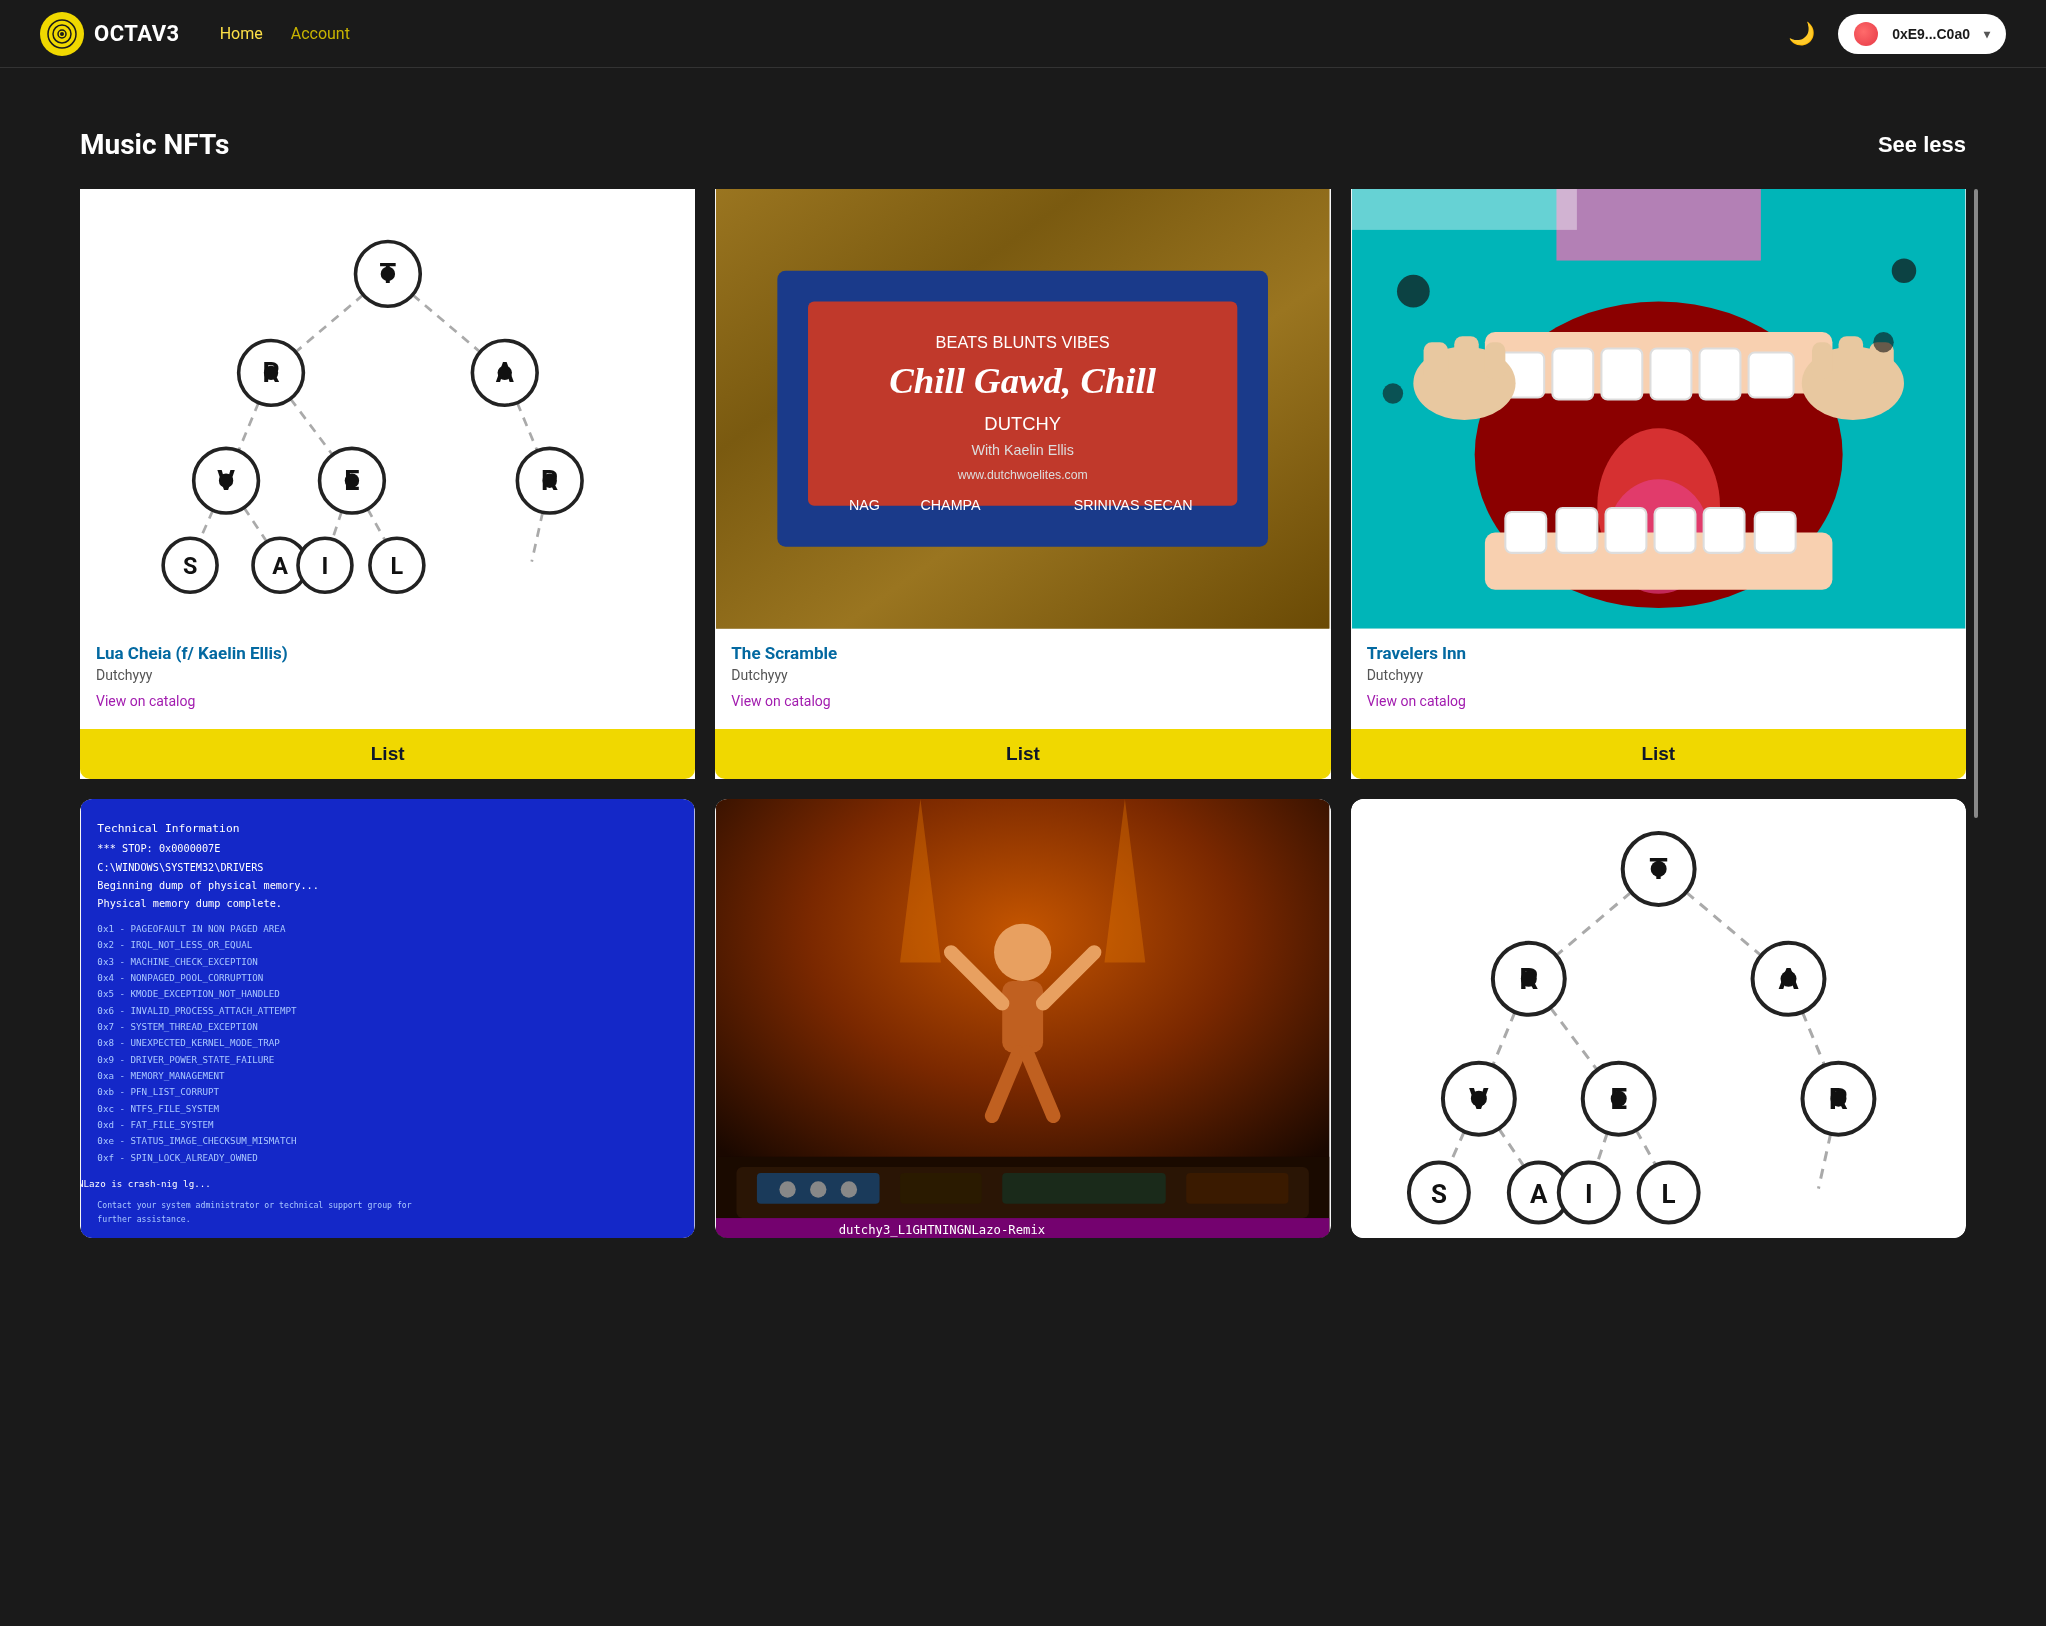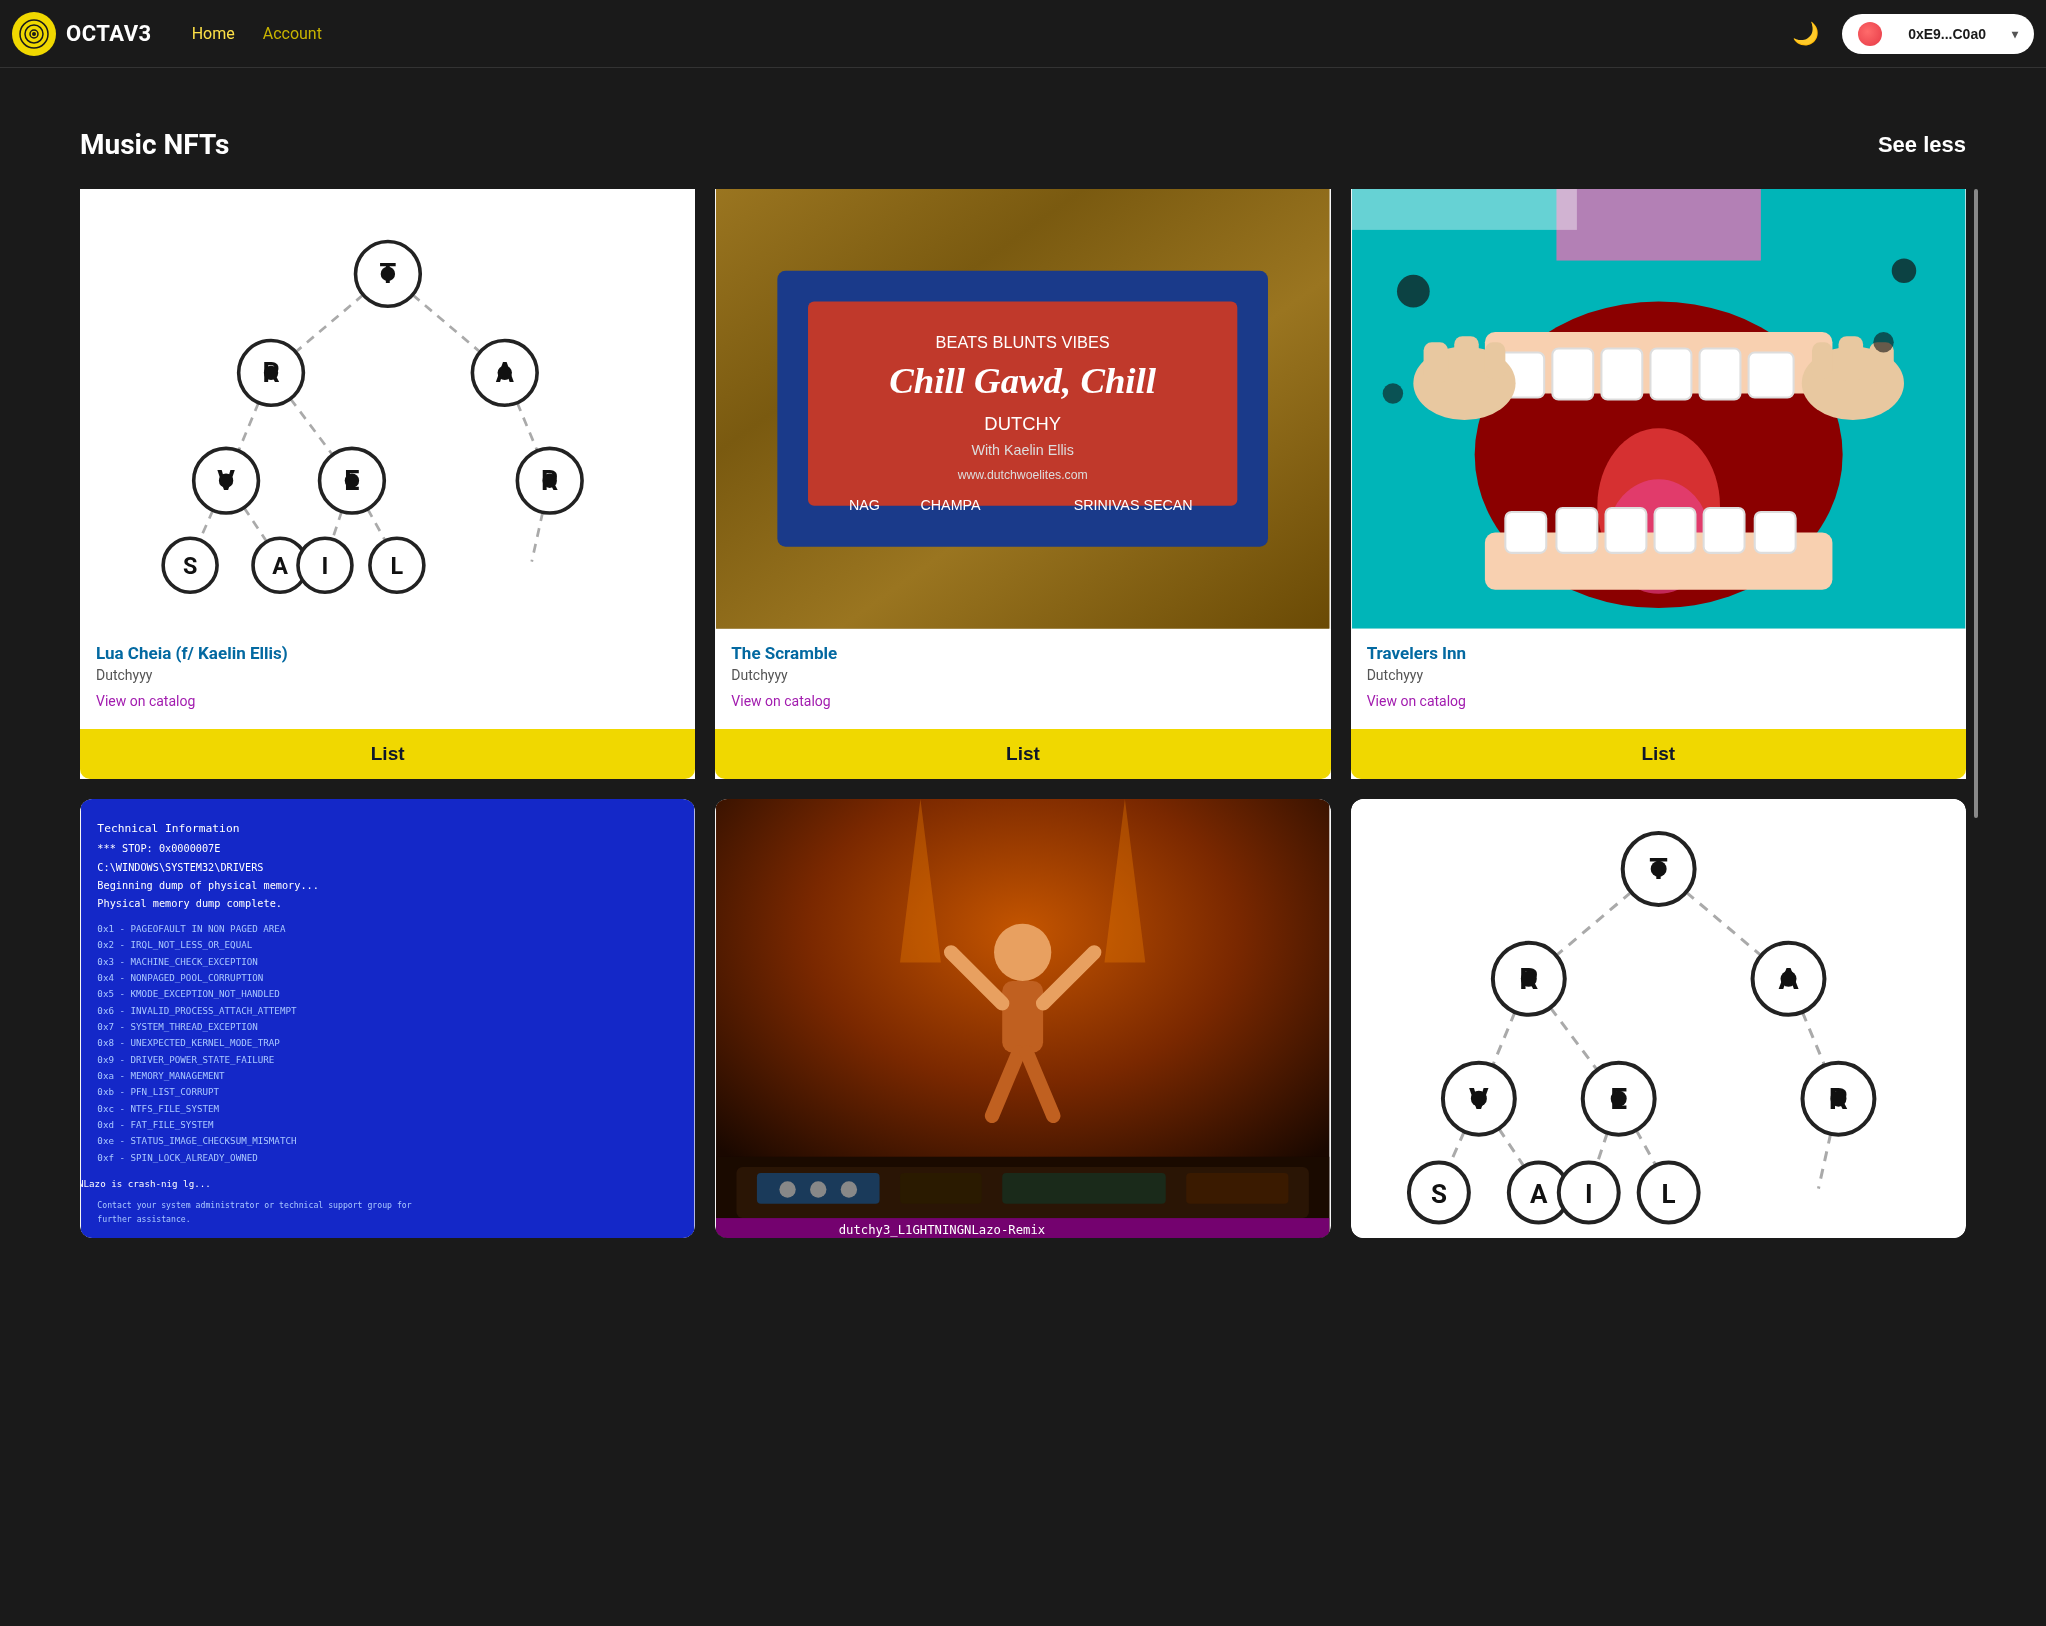--- a/index.html
+++ b/index.html
@@ -8,21 +8,21 @@
       background: #1a1a1a;
       color: #fff;
       font-family: -apple-system, BlinkMacSystemFont, 'Segoe UI', Roboto, sans-serif;
       min-height: 100vh;
     }
 
     
     nav {
       display: flex;
       align-items: center;
-      padding: 0 12px;
+      padding: 0 40px;
       height: 68px;
       background: #1a1a1a;
       border-bottom: 1px solid #333;
     }
 
     .nav-logo {
       display: flex;
       align-items: center;
       gap: 10px;
       margin-right: 40px;
@@ -69,21 +69,21 @@
       border: none;
       cursor: pointer;
       font-size: 22px;
       color: #fff;
       padding: 4px;
     }
 
     .wallet-btn {
       display: flex;
       align-items: center;
-      gap: 26px;
+      gap: 14px;
       background: #fff;
       color: #1a1a1a;
       border: none;
       border-radius: 24px;
       padding: 8px 16px;
       font-size: 14px;
       font-weight: 600;
       cursor: pointer;
     }
 

